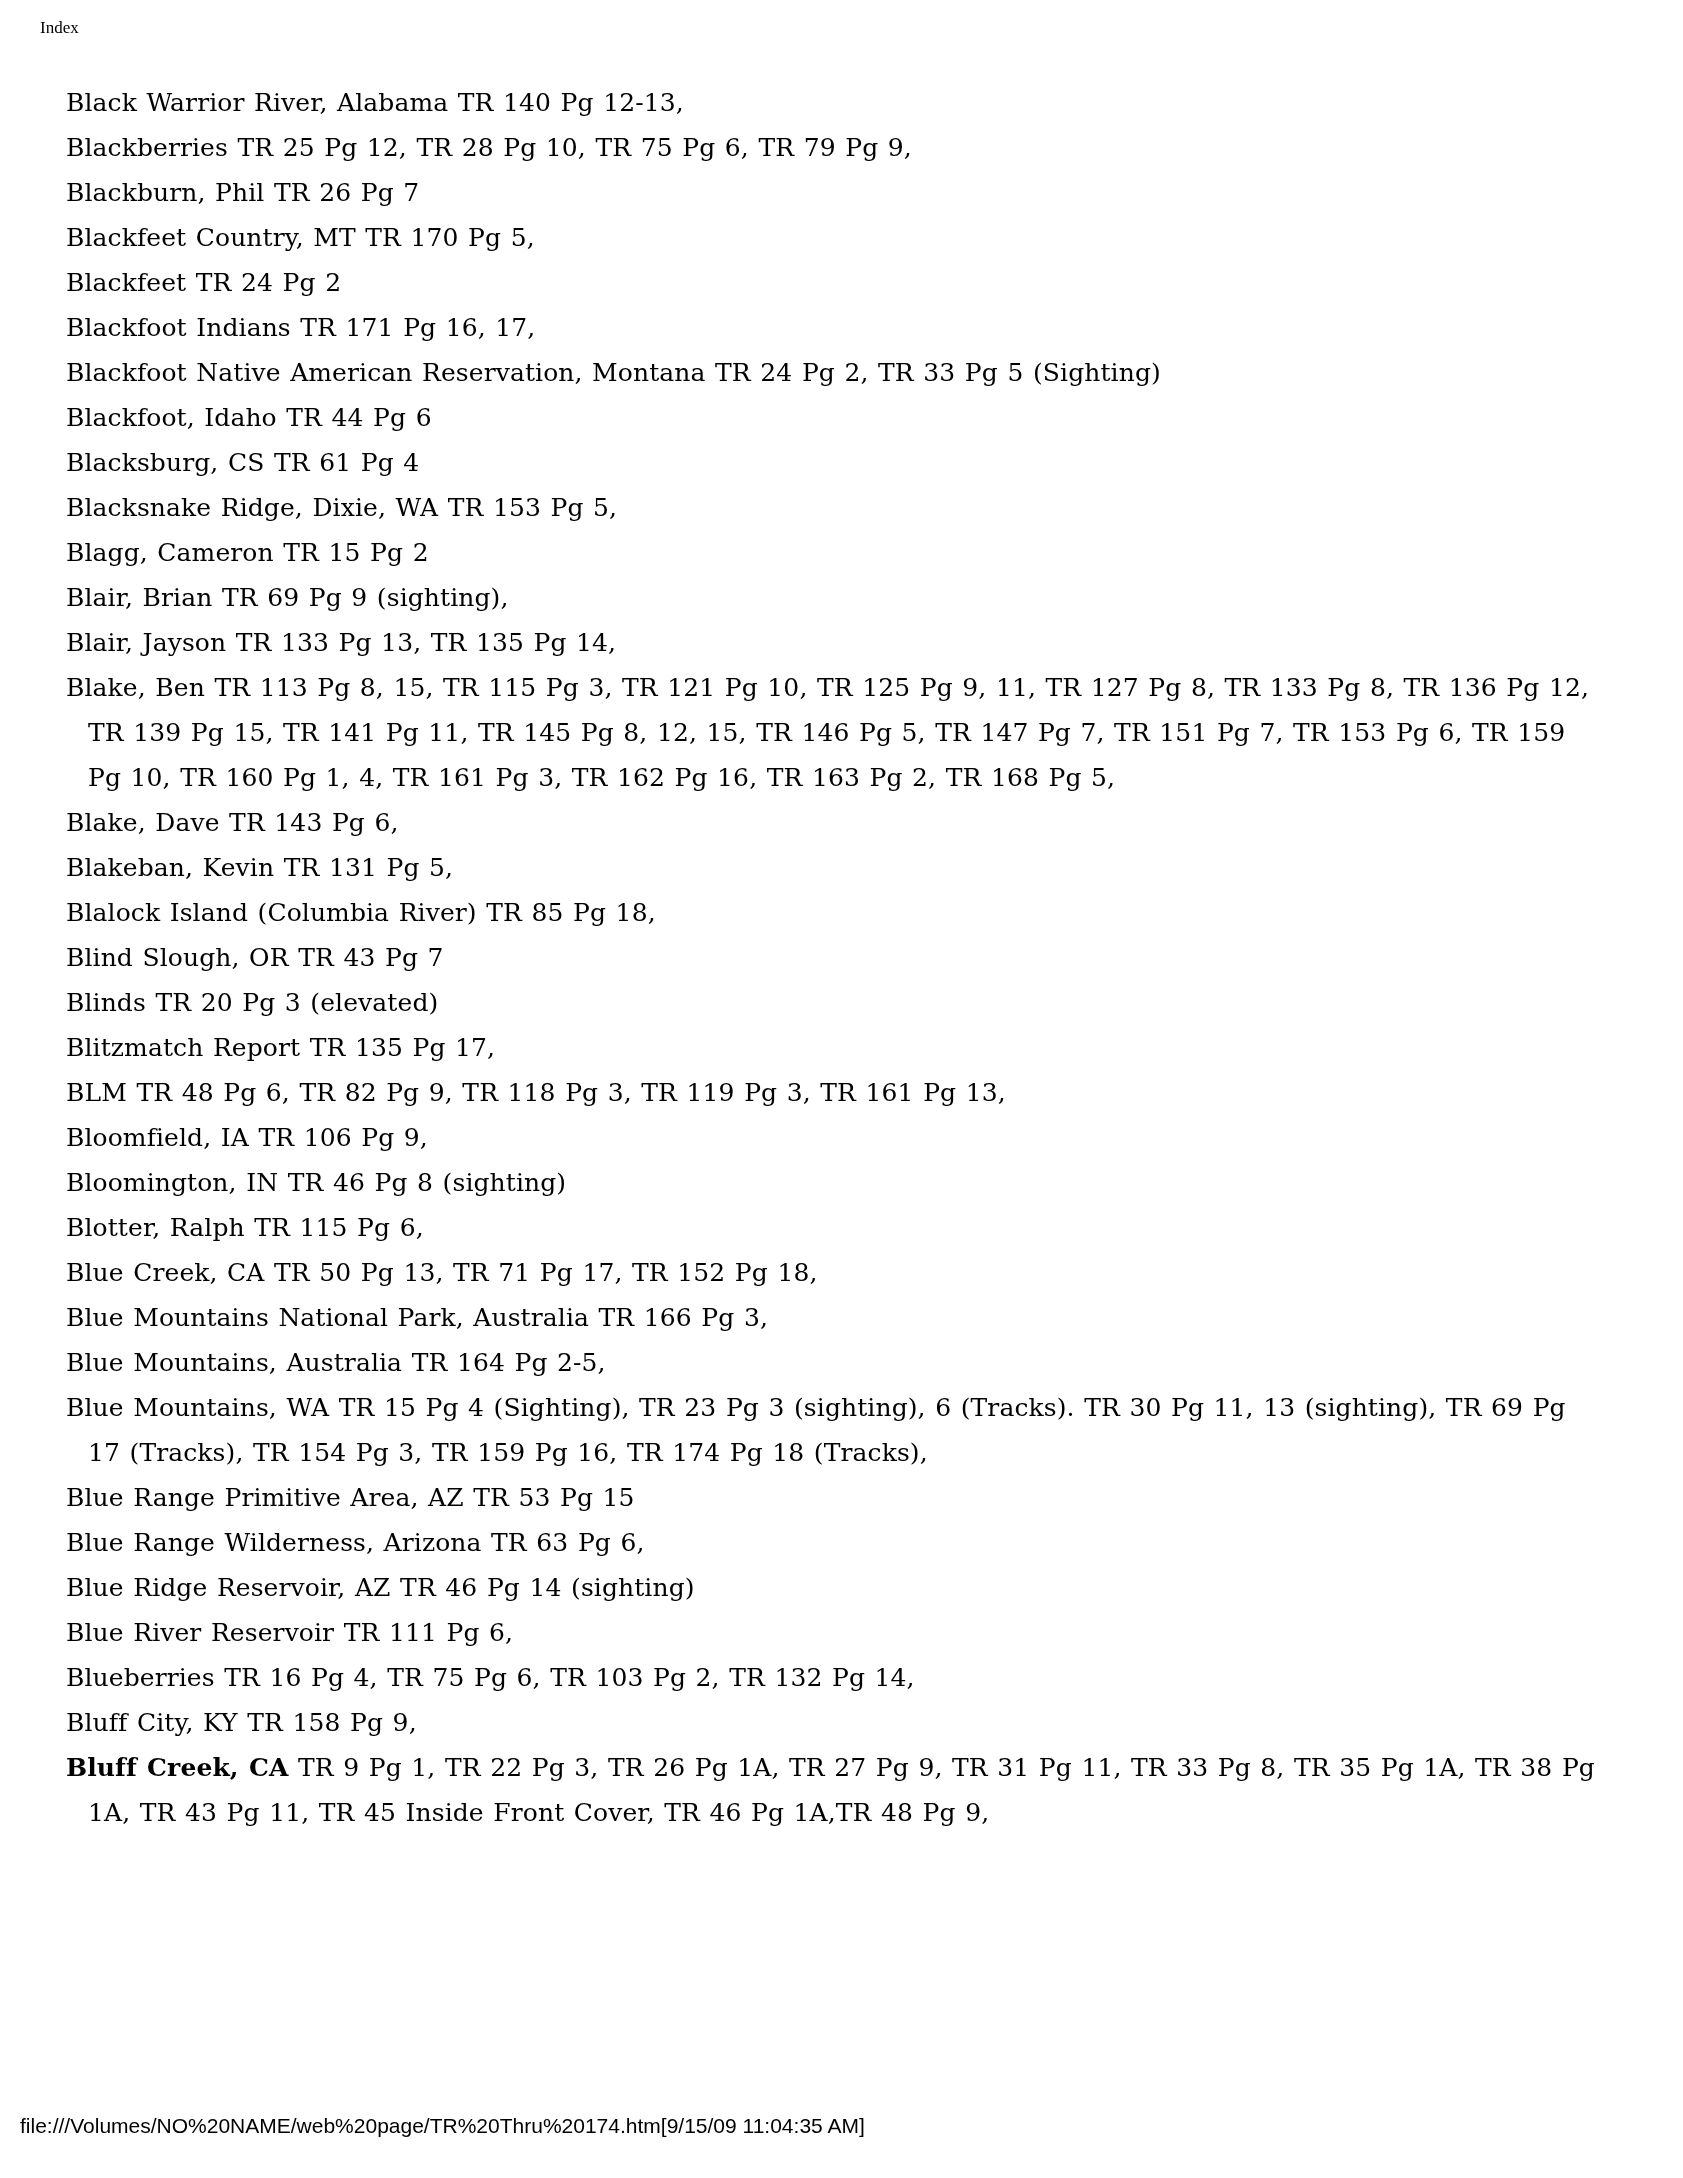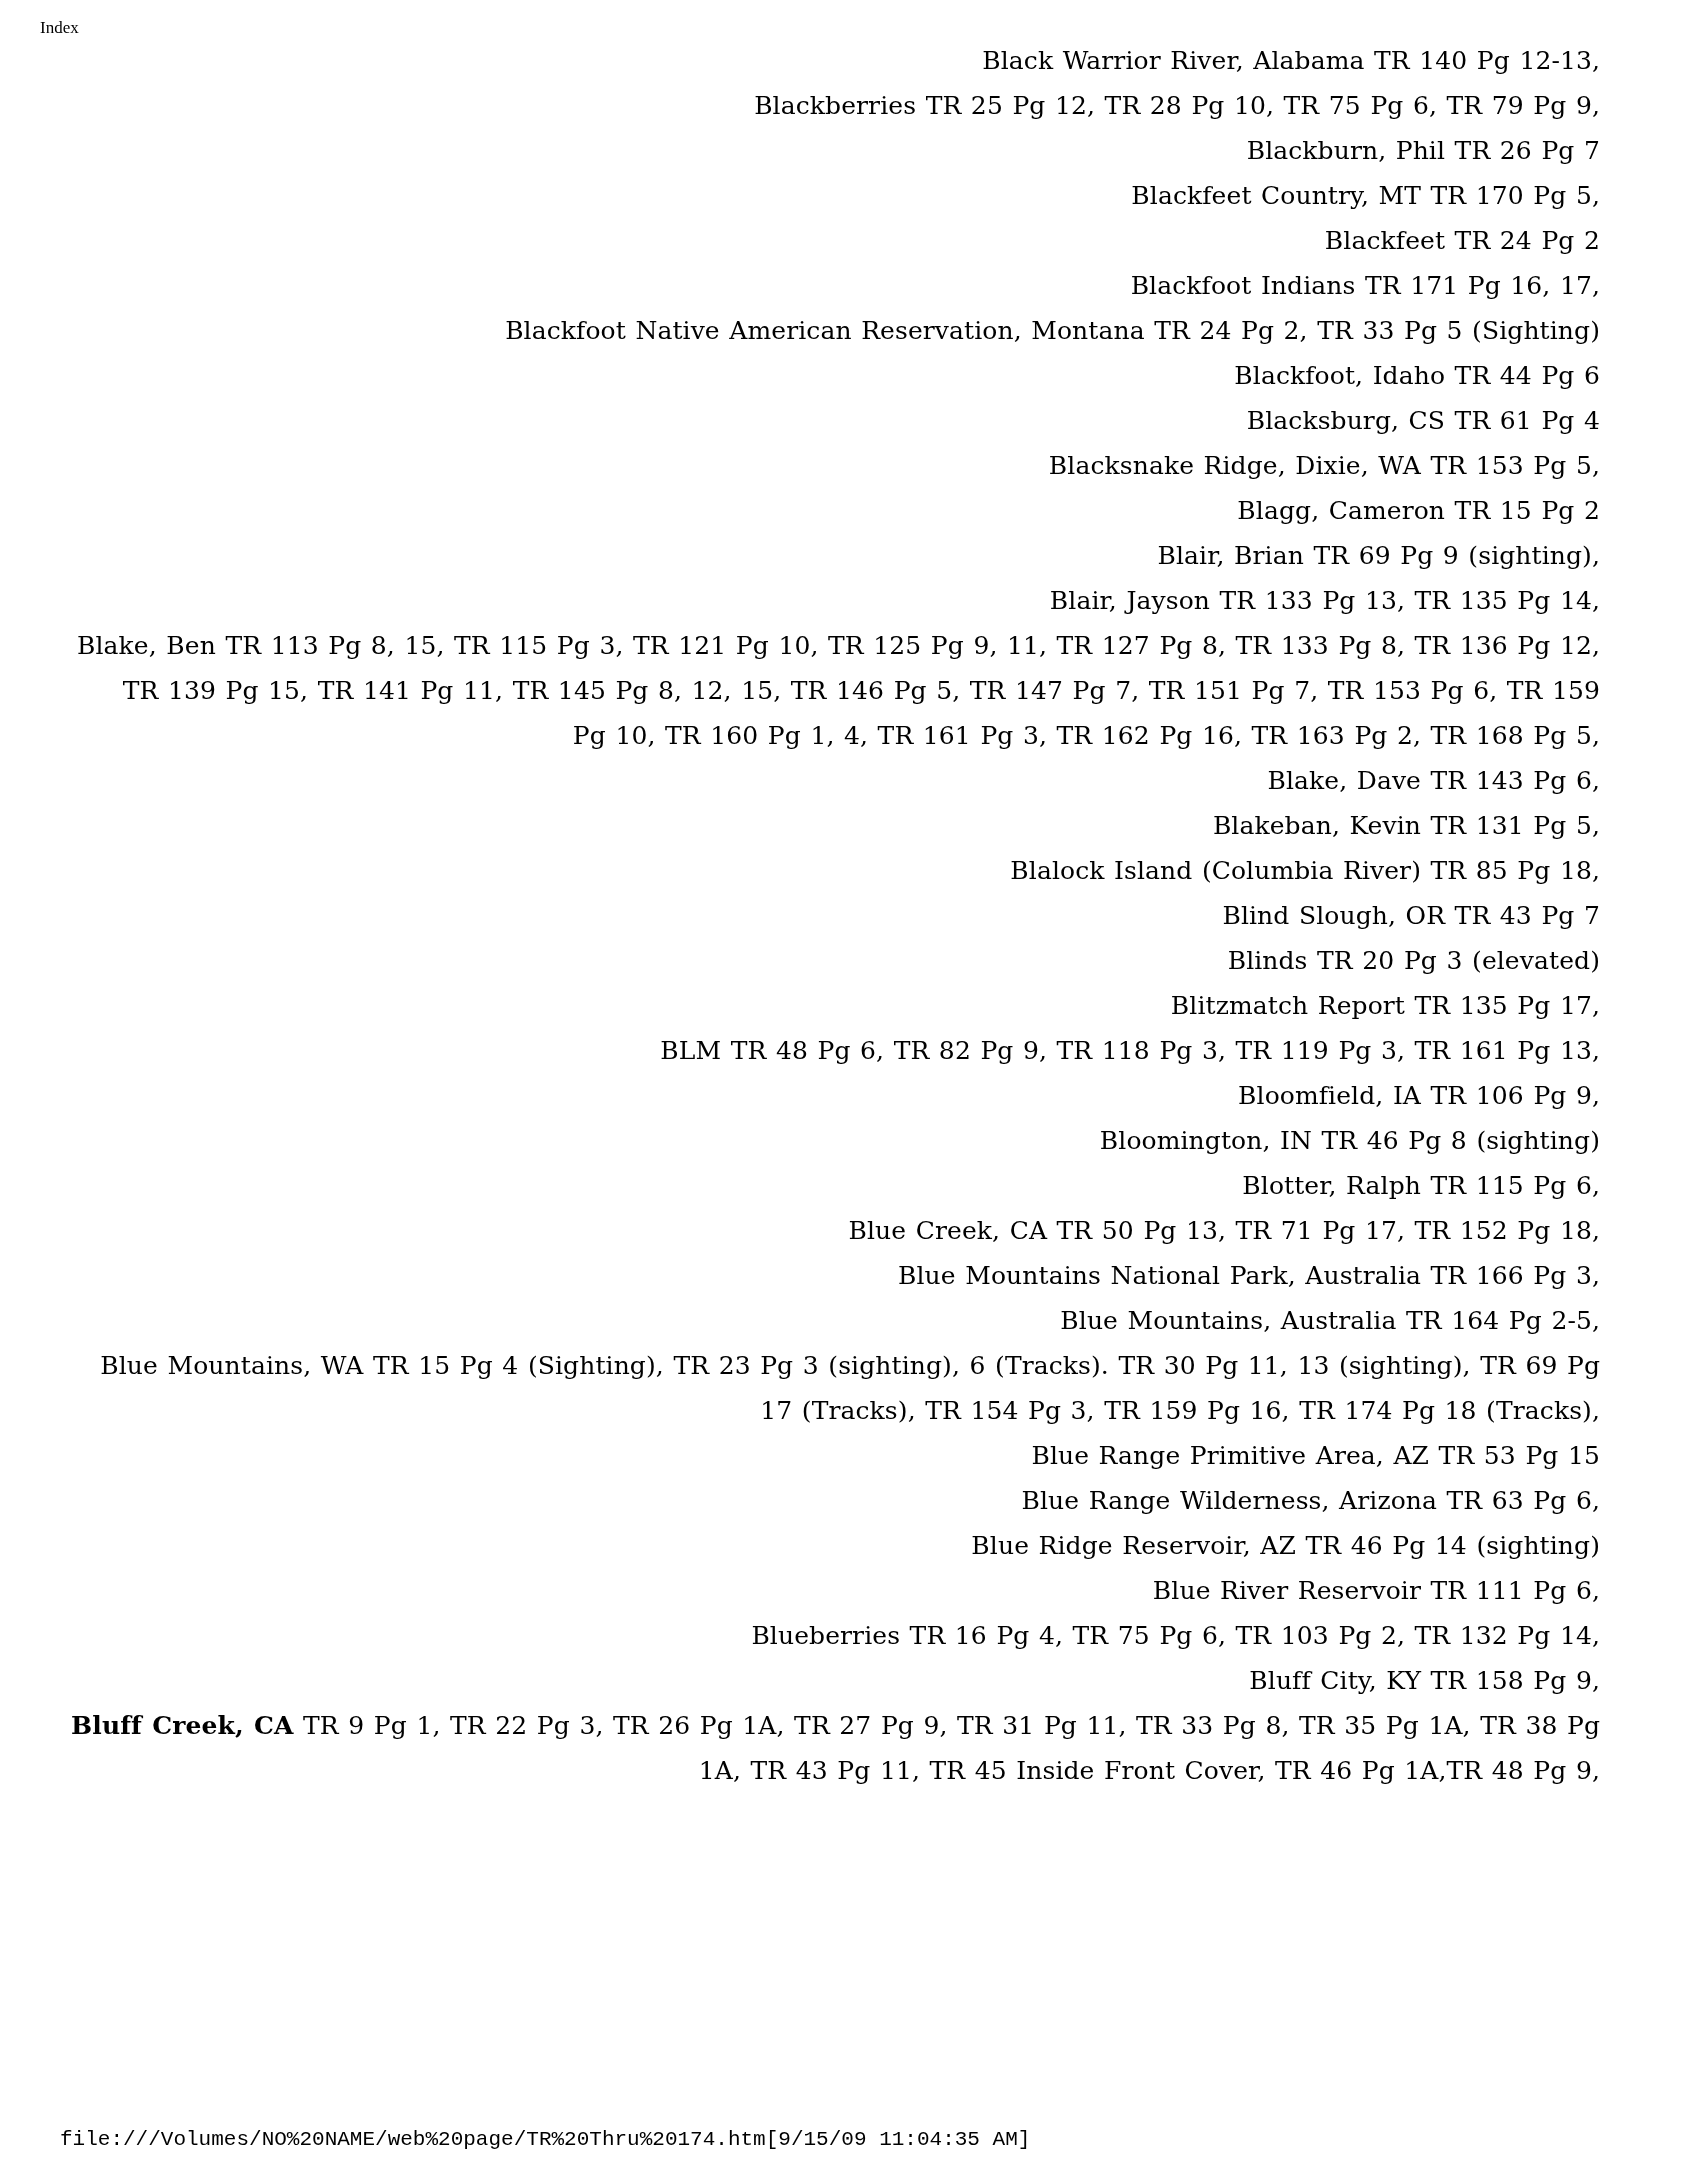--- a/index.html
+++ b/index.html
@@ -23,23 +23,23 @@
     padding: 18px 59px 0 20px;
   }
   .header {
     font-family: Liberation Serif, serif;
     font-size: 17px;
     line-height: 20px;
     color: #000;
     margin: 0 0 0 20px;
   }
   .index-body {
+    margin-top: 42px;
     margin-left: 24px;
     margin-right: 24px;
-    text-align: right;
   }
   .entry {
     font-family: "DejaVu Serif", serif;
     font-size: 25px;
     line-height: 45px;
     color: #000;
     text-indent: 0;
     padding-left: 44px;
     text-indent: -22px;
     letter-spacing: 0.1px;
@@ -48,26 +48,25 @@
   }
   .entry.bold {
     font-weight: normal;
   }
   .entry .lead-bold {
     font-weight: bold;
   }
   .footer {
     position: absolute;
     left: 20px;
-    bottom: 26px;
-    font-family: Liberation Mono, monospace;
+    bottom: 40px;
+    font-family: Liberation Sans, sans-serif;
     font-size: 21px;
     line-height: 24px;
     color: #000;
-    margin-left: 40px;
   }
 </style>
 </head>
 <body>
 
 <div class="page">
 
   <div class="header">Index</div>
 
   <div class="index-body">

